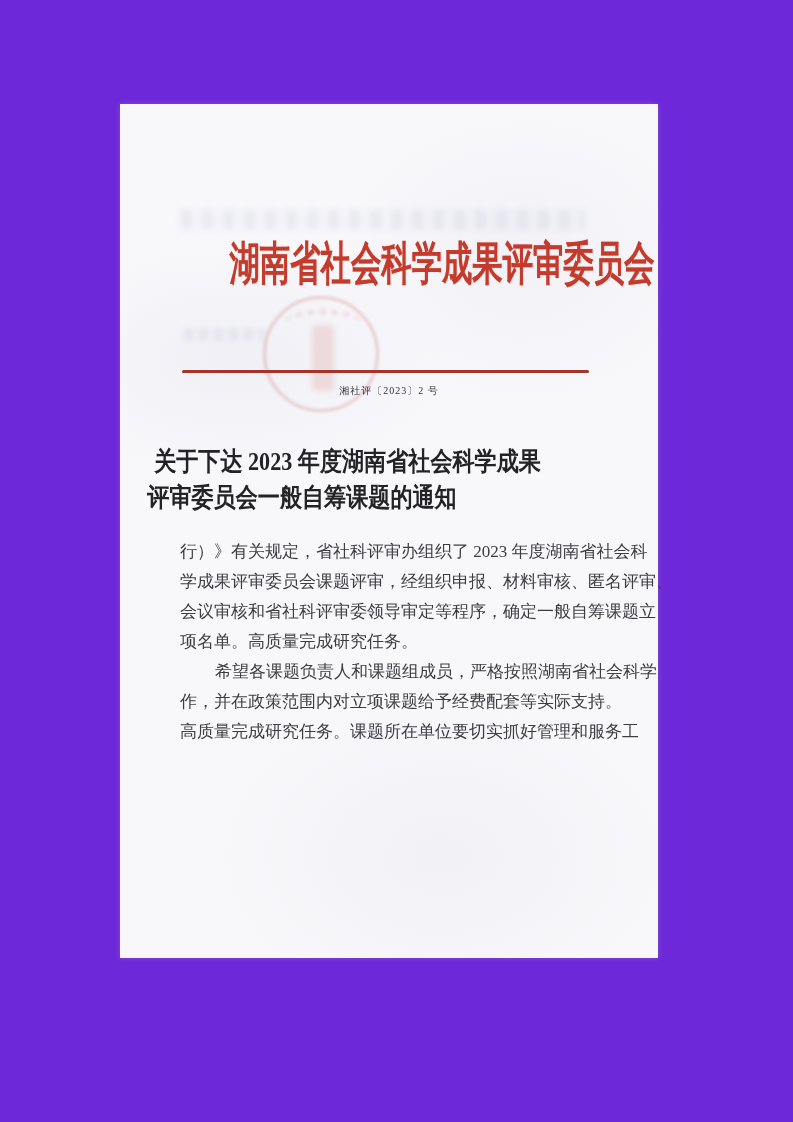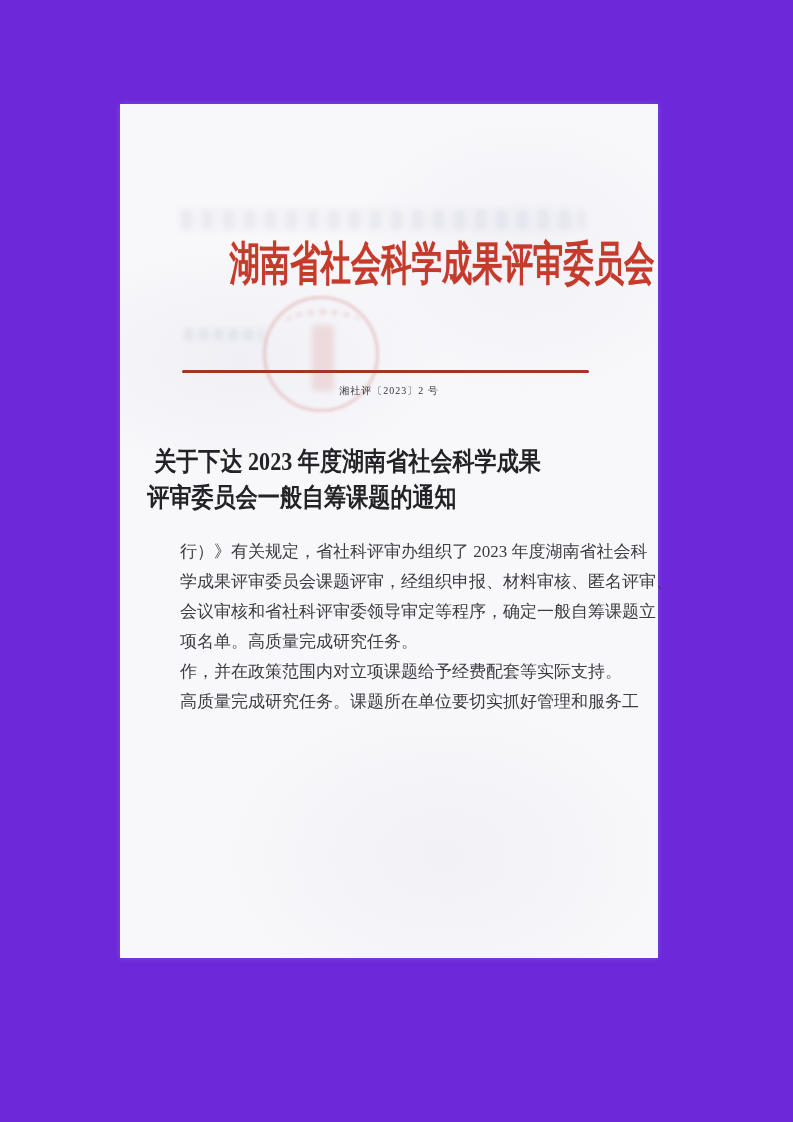--- a/index.html
+++ b/index.html
@@ -174,18 +174,19 @@
       </div>
     </div>
 
     <div class="body-block">
 
       <div class="body-line">行）》有关规定，省社科评审办组织了 2023 年度湖南省社会科</div>
       <div class="body-line">学成果评审委员会课题评审，经组织申报、材料审核、匿名评审、</div>
       <div class="body-line">会议审核和省社科评审委领导审定等程序，确定一般自筹课题立</div>
       <div class="body-line">项名单。高质量完成研究任务。</div>
 
+      <div class="body-line indent">希望各课题负责人和课题组成员，严格按照湖南省社会科学</div>
       <div class="body-line">作，并在政策范围内对立项课题给予经费配套等实际支持。</div>
       <div class="body-line">高质量完成研究任务。课题所在单位要切实抓好管理和服务工</div>
     </div>
 
   </div>
 </div>
 
 </body></html>

